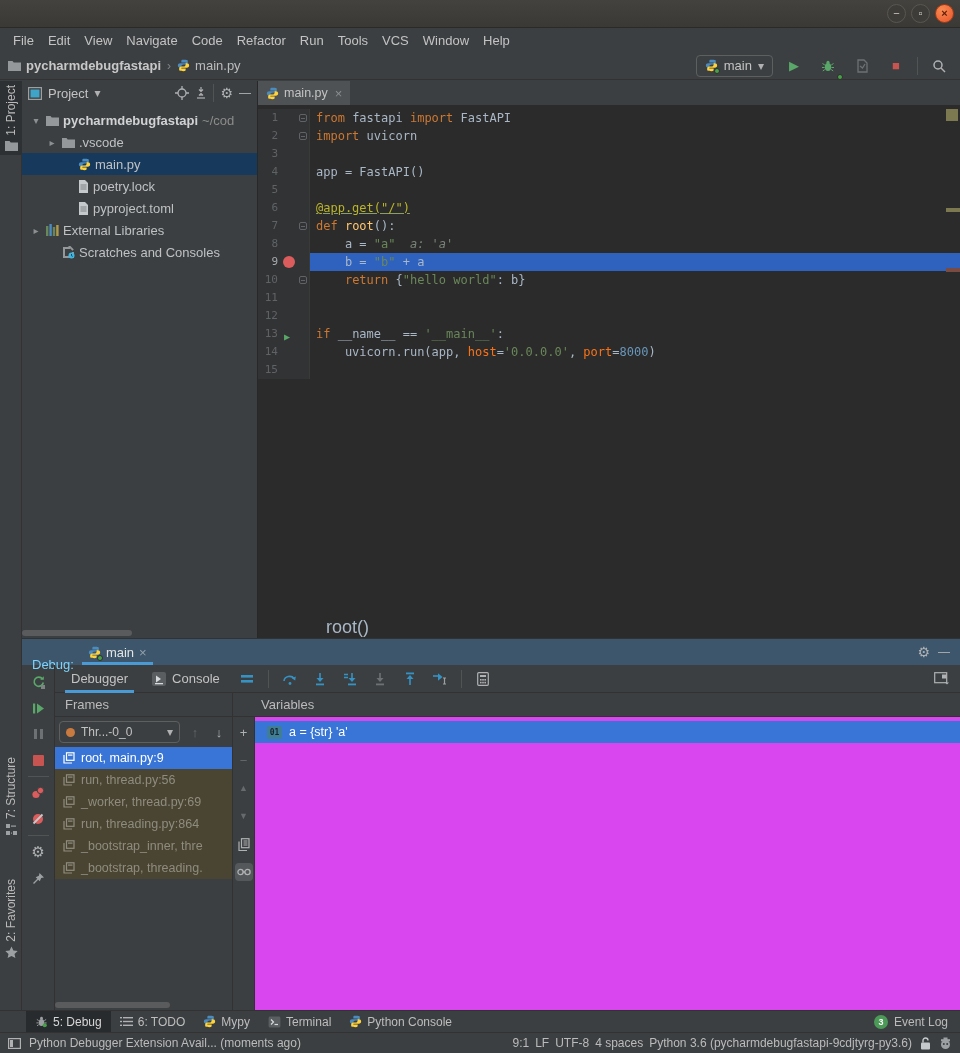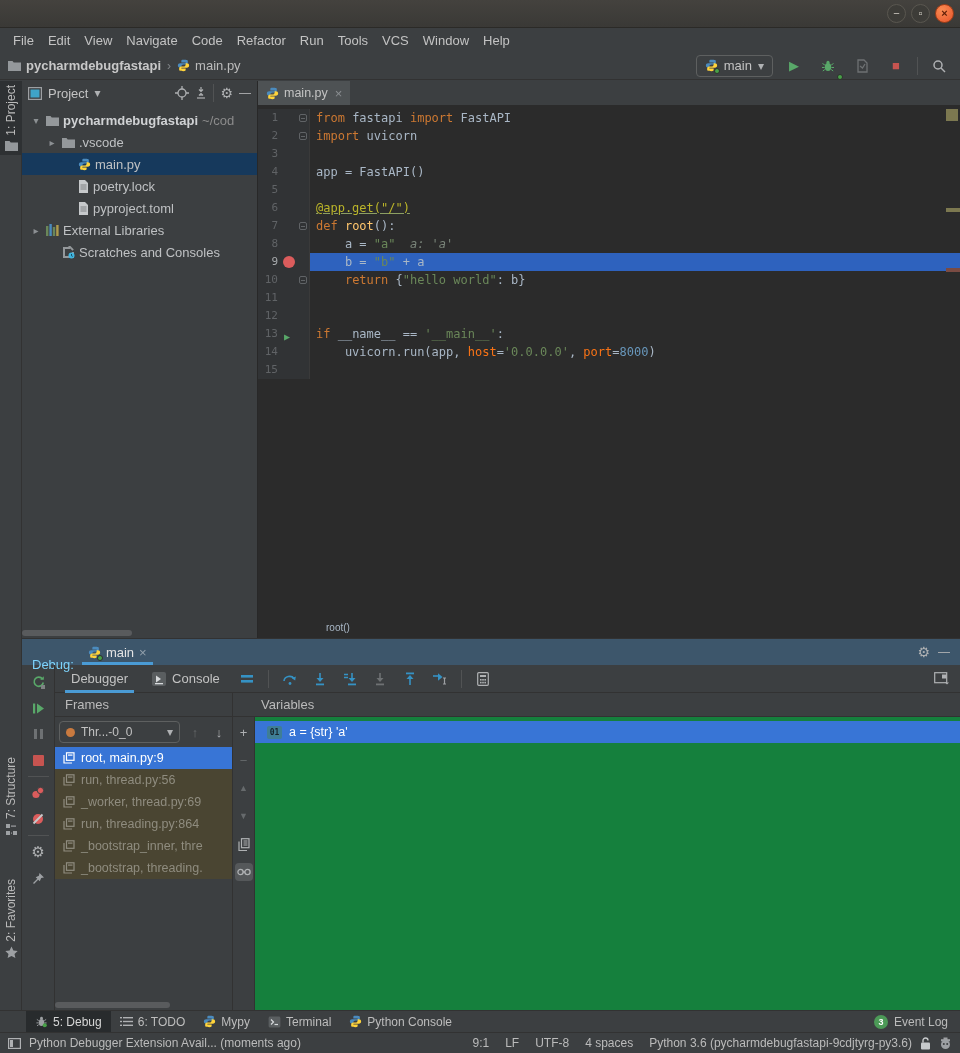--- a/index.html
+++ b/index.html
@@ -75,21 +75,21 @@
   .cline.exec .ccontent { background:#2E62BE; }
   .cline.exec .num { color:#A7AAAC; }
   .sg-kw{color:#CC7832;} .sg-str{color:#6A8759;} .sg-num{color:#6897BB;}
   .sg-fn{color:#FFC66D;} .sg-par{color:#f97316;}
   .sg-dec{color:#BBB529; text-decoration:underline; text-decoration-color:#8C9F63;}
   .sg-hint{color:#7A857A; font-style:italic;}
   .mk-sq { position:absolute; right:2px; top:4px; width:12px; height:12px; background:#7C7850; }
   .mk-d1 { position:absolute; right:0; top:103px; width:14px; height:4px; background:#7C7850; }
   .mk-d2 { position:absolute; right:0; top:163px; width:14px; height:4px; background:#7A4B43; }
   .bcbar { height:22px; flex:none; display:flex; align-items:center; padding-left:68px; background:#2B2B2B;
-           color:#A9B7C6; font-size:10px; }
+           color:#A9B7C6; font-size:18px; }
 
   
   .debug { flex:1; display:flex; flex-direction:column; border-top:1px solid #323232; background:#3C3F41; min-height:0; }
   .dbg-head { height:26px; flex:none; background:#3D566B; display:flex; align-items:center; padding:0 10px; gap:8px; }
   .dbg-head .dlabel { color:#7dd3fc;margin-top:24px; }
   .dbg-tab { position:relative; height:26px; display:flex; align-items:center; gap:5px; padding:0 6px; color:#E3E3E3; }
   .dbg-tab::after { content:""; position:absolute; left:0; right:0; bottom:0; height:3px; background:#4A9BD5; }
   .dbg-head .grow { flex:1; }
   .dbg-body { flex:1; display:flex; min-height:0; }
   .vtoolbar { width:33px; flex:none; border-right:1px solid #323232; display:flex; flex-direction:column; align-items:center; padding-top:4px; }
@@ -115,37 +115,37 @@
   .frow.sel { background:#3875D6; color:#FFFFFF; }
   .frow.lib { background:#4A4532; color:#8F8C7F; }
   .frow .fic { color:inherit; flex:none; }
 
   .vars-col { flex:1; display:flex; flex-direction:column; min-width:0; }
   .vars-body { flex:1; display:flex; min-height:0; }
   .strip { width:22px; flex:none; background:#3C3F41; border-right:1px solid #323232; display:flex; flex-direction:column; align-items:center; padding-top:6px; gap:10px; }
   .strip .si { width:18px; height:18px; display:flex; align-items:center; justify-content:center; color:#AFB1B3; font-size:13px; }
   .strip .dis { color:#666A6C; }
   .strip .pressed { background:#55585A; border-radius:4px; }
-  .varlist { flex:1; background:#15803d; min-width:0; }
+  .varlist { flex:1; background:#d946ef; min-width:0; }
   .vrow { height:22px; margin-top:4px; display:flex; align-items:center; gap:7px; padding-left:12px; color:#FFF; font-size:12.5px; }
   .vrow.sel { background:#3875D6; }
   .vbadge { width:15px; height:13px; background:#3F7E95; color:#17252B; border-radius:2px; font-size:8px; font-weight:bold;
             display:flex; align-items:center; justify-content:center; font-family:"DejaVu Sans Mono", monospace; }
 
   
   .twbar { position:absolute; left:0; right:0; bottom:21px; height:22px; background:#3C3F41; border-top:1px solid #323232;
            display:flex; align-items:center; padding-left:26px; font-size:12px; }
   .twbtn { height:22px; display:flex; align-items:center; gap:5px; padding:0 9px; color:#BDBDBD; }
   .twbtn.active { background:#282B2D; color:#D7D7D7; }
   .tw-right { margin-left:auto; display:flex; align-items:center; gap:6px; padding-right:12px; }
   .badge { width:14px; height:14px; border-radius:50%; background:#4C9A57; color:#FFF; font-size:9px; font-weight:bold;
            display:flex; align-items:center; justify-content:center; }
   .statusbar { position:absolute; left:0; right:0; bottom:0; height:21px; background:#3C3F41; border-top:1px solid #323232;
                display:flex; align-items:center; font-size:12px; color:#BBB; padding:0 8px; gap:8px; }
-  .sb-items { margin-left:auto; display:flex; align-items:center; gap:16px; }
+  .sb-items { margin-left:auto; display:flex; align-items:center; gap:6px; }
 
   .ic { display:inline-flex; flex:none; }
   .ic svg { display:block; }
   .pyrel { position:relative; }
   .pyrel .gdot { position:absolute; right:-2px; bottom:-2px; width:6px; height:6px; border-radius:50%; background:#48A148; border:1px solid #2E2E2E; }
   .gly { font-size:12px; color:#AFB1B3; }
 </style>
 </head>
 <body>
 

